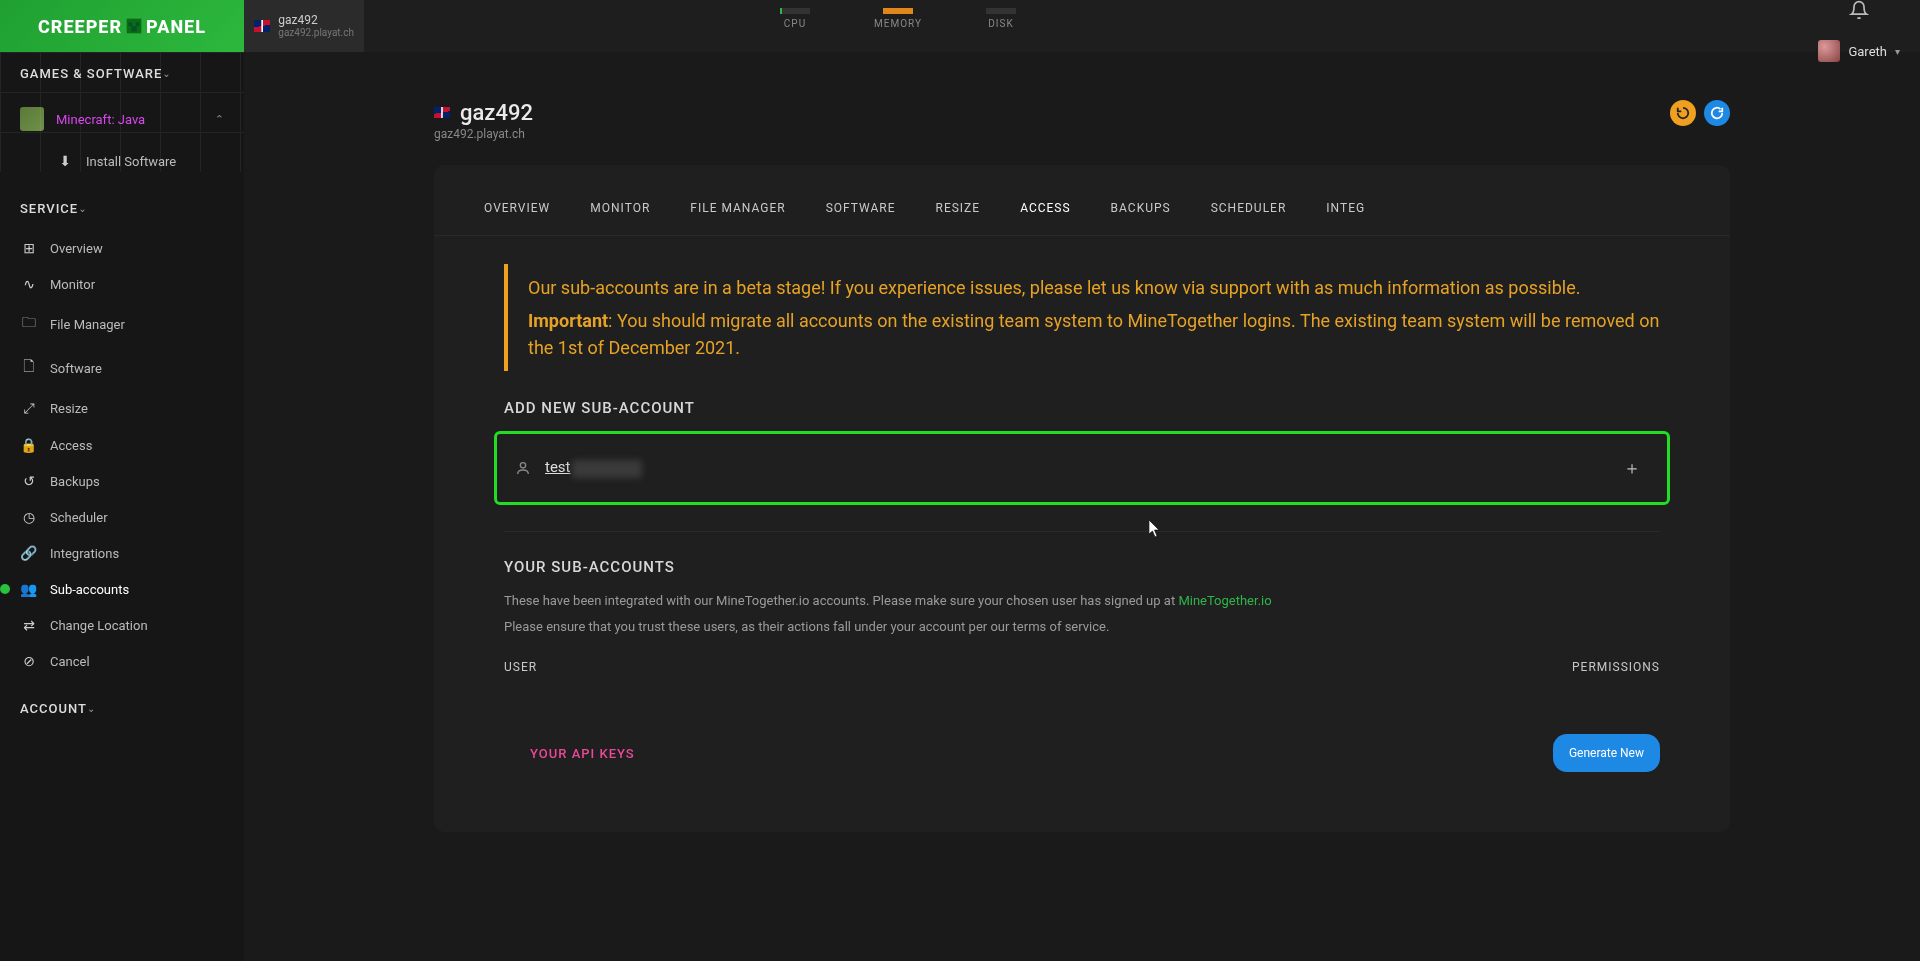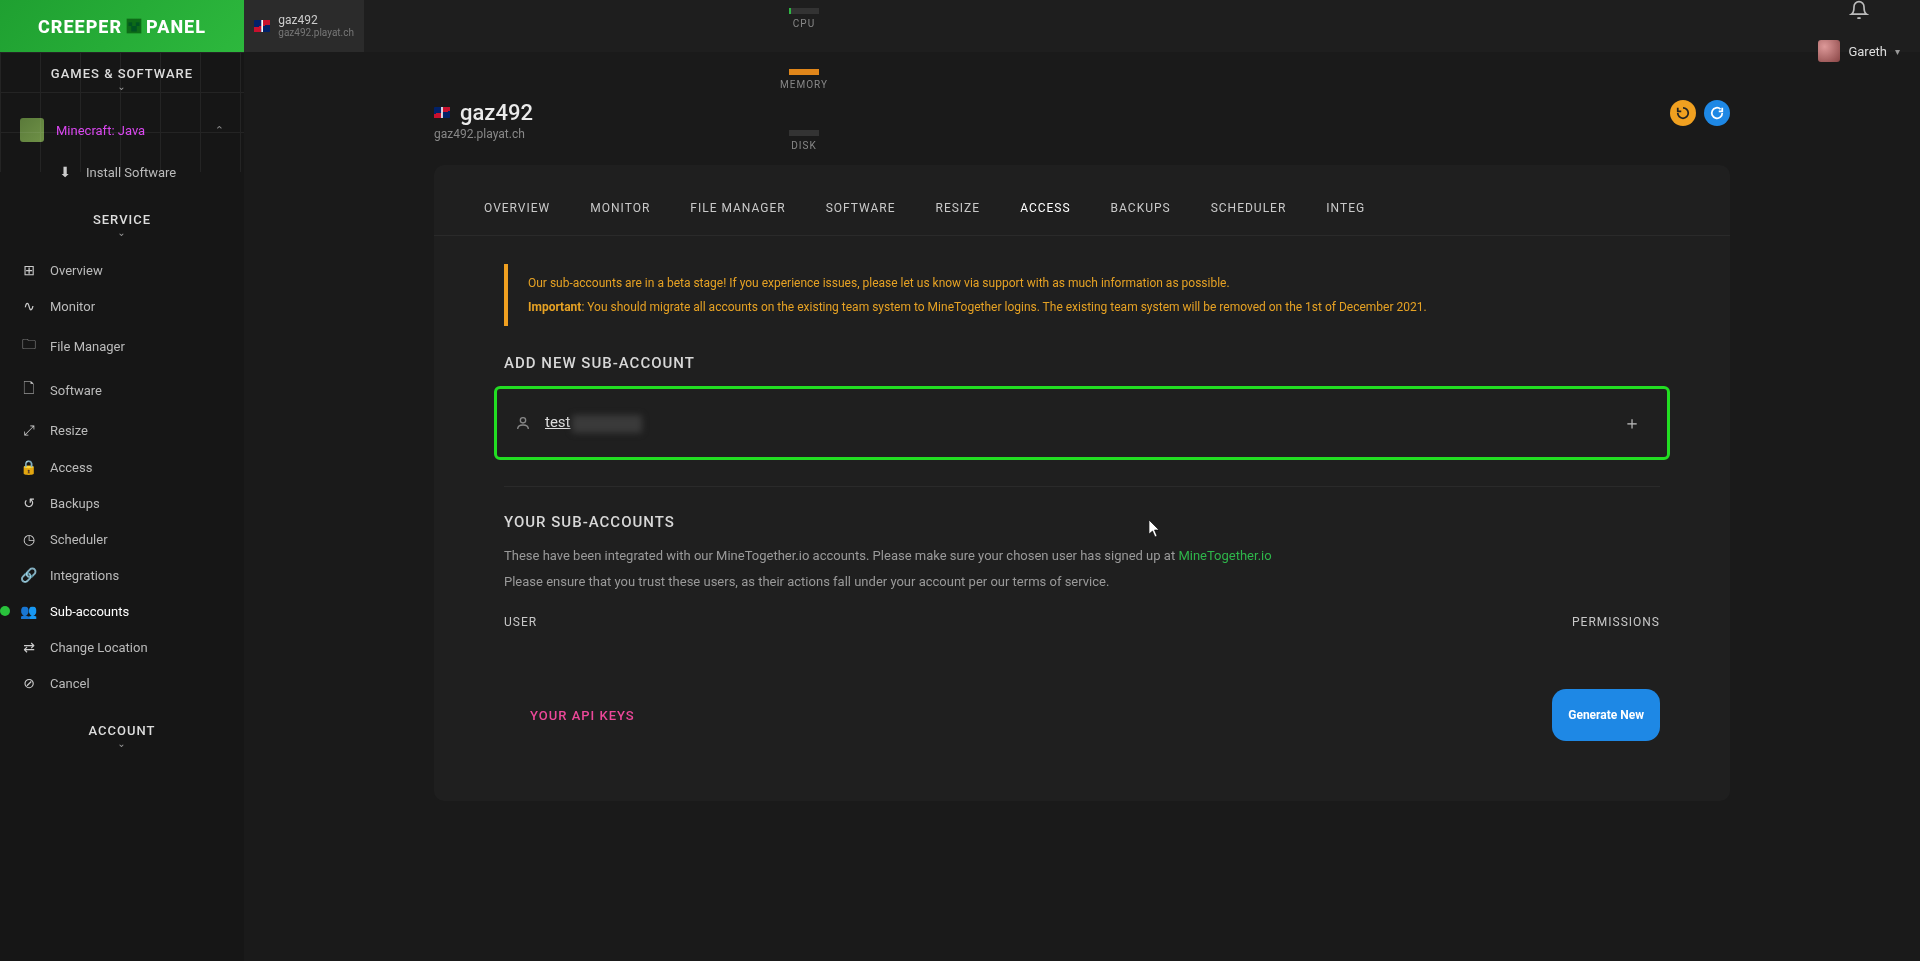--- a/index.html
+++ b/index.html
@@ -10,39 +10,39 @@
 .logo-text1 { font-weight:800; }
 .logo-icon { margin:0 1px; display:inline-flex; }
 .server-chip { position:absolute; top:0; left:244px; height:52px; width:120px; background:#2b2b2b; display:flex; align-items:center; padding:0 10px; gap:8px; }
 .flag-uk { width:18px; height:12px; background:linear-gradient(#012169,#012169); position:relative; border-radius:1px;}
 .flag-uk::before, .flag-uk::after{content:"";position:absolute;inset:0;}
 .flag-uk::before{background:conic-gradient(from 45deg,#c8102e 0 10%,transparent 10% 40%,#c8102e 40% 60%,transparent 60% 90%,#c8102e 90%);}
 .flag-uk::after{background:linear-gradient(#fff,#fff);clip-path:polygon(45% 0,55% 0,55% 100%,45% 100%);}
 .server-chip .texts { display:flex; flex-direction:column; line-height:1.1; }
 .server-chip .name{ color:#ccc; font-size:12px;}
 .server-chip .addr{ color:#777; font-size:10px;}
-.metrics { position:absolute; top:8px; left:780px; display:flex; gap:40px;flex-direction:column; }
+.metrics { position:absolute; top:8px; left:780px; display:flex; gap:64px; }
 .metric { display:flex; flex-direction:column; align-items:center; gap:4px; }
 .metric .bar{ width:30px; height:6px; background:#333;}
 .metric.cpu .bar{ background:linear-gradient(to right,#2fb744 0 6%, #333 6%);}
 .metric.mem .bar{ background:#e0861a;}
 .metric.disk .bar{ background:#333;}
 .metric .lbl{ font-size:10px; color:#888; letter-spacing:1px;}
 .top-right{ position:absolute; top:0; right:20px; height:52px; display:flex; align-items:center; gap:20px;flex-direction:column;}
 .bell{ width:20px; height:20px; color:#bbb; cursor:pointer;}
 .user-chip{ display:flex; align-items:center; gap:8px; cursor:pointer;}
 .avatar{ width:22px; height:22px; border-radius:3px; background:radial-gradient(circle at 30% 30%, #d99,#844);}
 .user-chip .uname{ color:#ddd; font-size:13px;}
 .chev{ color:#999; font-size:10px;}
 
 .sidebar{ position:absolute; top:52px; left:0; width:244px; bottom:0; background:#161616; overflow:hidden;}
 .faint-tiles{position:absolute;top:0;left:0;width:244px;height:120px;opacity:.06;background:
  linear-gradient(90deg,#fff 1px,transparent 1px) 0 0/40px 40px,
  linear-gradient(#fff 1px,transparent 1px) 0 0/40px 40px;}
-.side-section{ padding:14px 20px; display:flex; align-items:center; color:#ddd; font-size:13px; letter-spacing:1px; cursor:pointer;flex-direction:column;}
+.side-section{ padding:14px 20px; display:flex; align-items:center; color:#ddd; font-size:13px; letter-spacing:1px; cursor:pointer;}
 .side-section .title{ font-weight:500;}
 .side-row{ display:flex; align-items:center; gap:12px; padding:10px 20px; color:#bbb; font-size:13px; cursor:pointer; position:relative;}
 .side-row .ico{ width:18px; text-align:center; color:#ccc; font-size:14px;}
 .side-row.active{ color:#fff;}
 .side-row.active::before{content:"";position:absolute;left:0;top:50%;transform:translateY(-50%);width:10px;height:10px;background:#29c23c;border-radius:50%;}
 .side-row.active .ico{ color:#29c23c;}
 .game-row{ display:flex; align-items:center; gap:12px; padding:12px 20px; cursor:pointer;}
 .game-row .cube{ width:24px;height:24px;background:linear-gradient(135deg,#5a7a3a,#6f9147);border-radius:3px;}
 .game-row .gname{ color:#d946ef; font-size:13px; flex:1;}
 .game-row .caret{ color:#888; font-size:11px;}
@@ -57,39 +57,39 @@
 .mh-actions{ display:flex; gap:8px;}
 .circle-btn{ width:26px;height:26px;border-radius:50%;display:flex;align-items:center;justify-content:center;cursor:pointer;}
 .circle-btn.orange{background:#f0a020;color:#222;}
 .circle-btn.blue{background:#1e88e5;color:#fff;}
 
 .panel{ margin:0 190px; background:#1f1f1f; border-radius:10px; padding:30px 0 60px; }
 .tabs{ display:flex; gap:40px; padding:0 50px 14px; border-bottom:1px solid #2a2a2a; overflow:hidden; position:relative;}
 .tab{ color:#c9c9c9; font-size:12px; letter-spacing:1px; cursor:pointer; padding:6px 0; white-space:nowrap;}
 .tab.active{ color:#fff; }
 
-.notice{ margin:28px 50px 28px 70px; border-left:4px solid #f0a020; padding:4px 0 4px 20px; color:#e6a224; font-size:12px; line-height:1.5; }
+.notice{ margin:28px 50px 28px 70px; border-left:4px solid #f0a020; padding:4px 0 4px 20px; color:#e6a224; font-size:18px; line-height:1.5; }
 .notice p{ margin:6px 0;}
 .notice b{ color:#e6a224;}
 
 .sec-title{ margin:16px 70px 14px; color:#d8d8d8; font-size:15px; letter-spacing:1px; font-weight:500;}
 .add-box{ margin:0 60px; border:3px solid #22dd22; border-radius:6px; padding:18px 18px; display:flex; align-items:center; gap:14px; }
 .add-box .picon{ color:#888; }
 .add-box .typed{ color:#ddd; font-size:15px;text-decoration:underline; }
 .blur-piece{ display:inline-block; width:70px; height:18px; vertical-align:middle; background:#3a3a3a; filter:blur(3px); border-radius:3px; margin-left:1px;}
 .add-box .spacer{ flex:1;}
 .add-box .plus{ color:#bbb; font-size:18px; cursor:pointer; padding:4px 8px;}
 
 .divider{ height:1px; background:#2a2a2a; margin:26px 70px;}
 .desc{ margin:4px 70px; color:#9a9a9a; font-size:13px; line-height:1.7;}
 .desc a{ color:#2eb54a; text-decoration:none;}
 .table-head{ display:flex; justify-content:space-between; margin:22px 70px 0; color:#c8c8c8; font-size:12px; letter-spacing:1px;}
 .api-row{ display:flex; justify-content:space-between; align-items:center; margin:60px 70px 0;}
 .api-title{ color:#ec4899; font-size:13px; letter-spacing:1px; font-weight:500;margin-left:26px;}
-.gen-btn{ background:#1e88e5; color:#fff; border:none; border-radius:14px; padding:19px 16px; font-size:12px; cursor:pointer;font-weight:bold;}
+.gen-btn{ background:#1e88e5; color:#fff; border:none; border-radius:14px; padding:12px 16px; font-size:12px; cursor:pointer;}
 
 .cursor-arrow{ position:absolute; top:520px; left:1149px; width:12px; height:18px; color:#fff; pointer-events:none;}
 svg{ display:block;}
 </style>
 </head>
 <body>
 
 <div class="shadow-bar"></div>
 
 <div class="logo-box">

